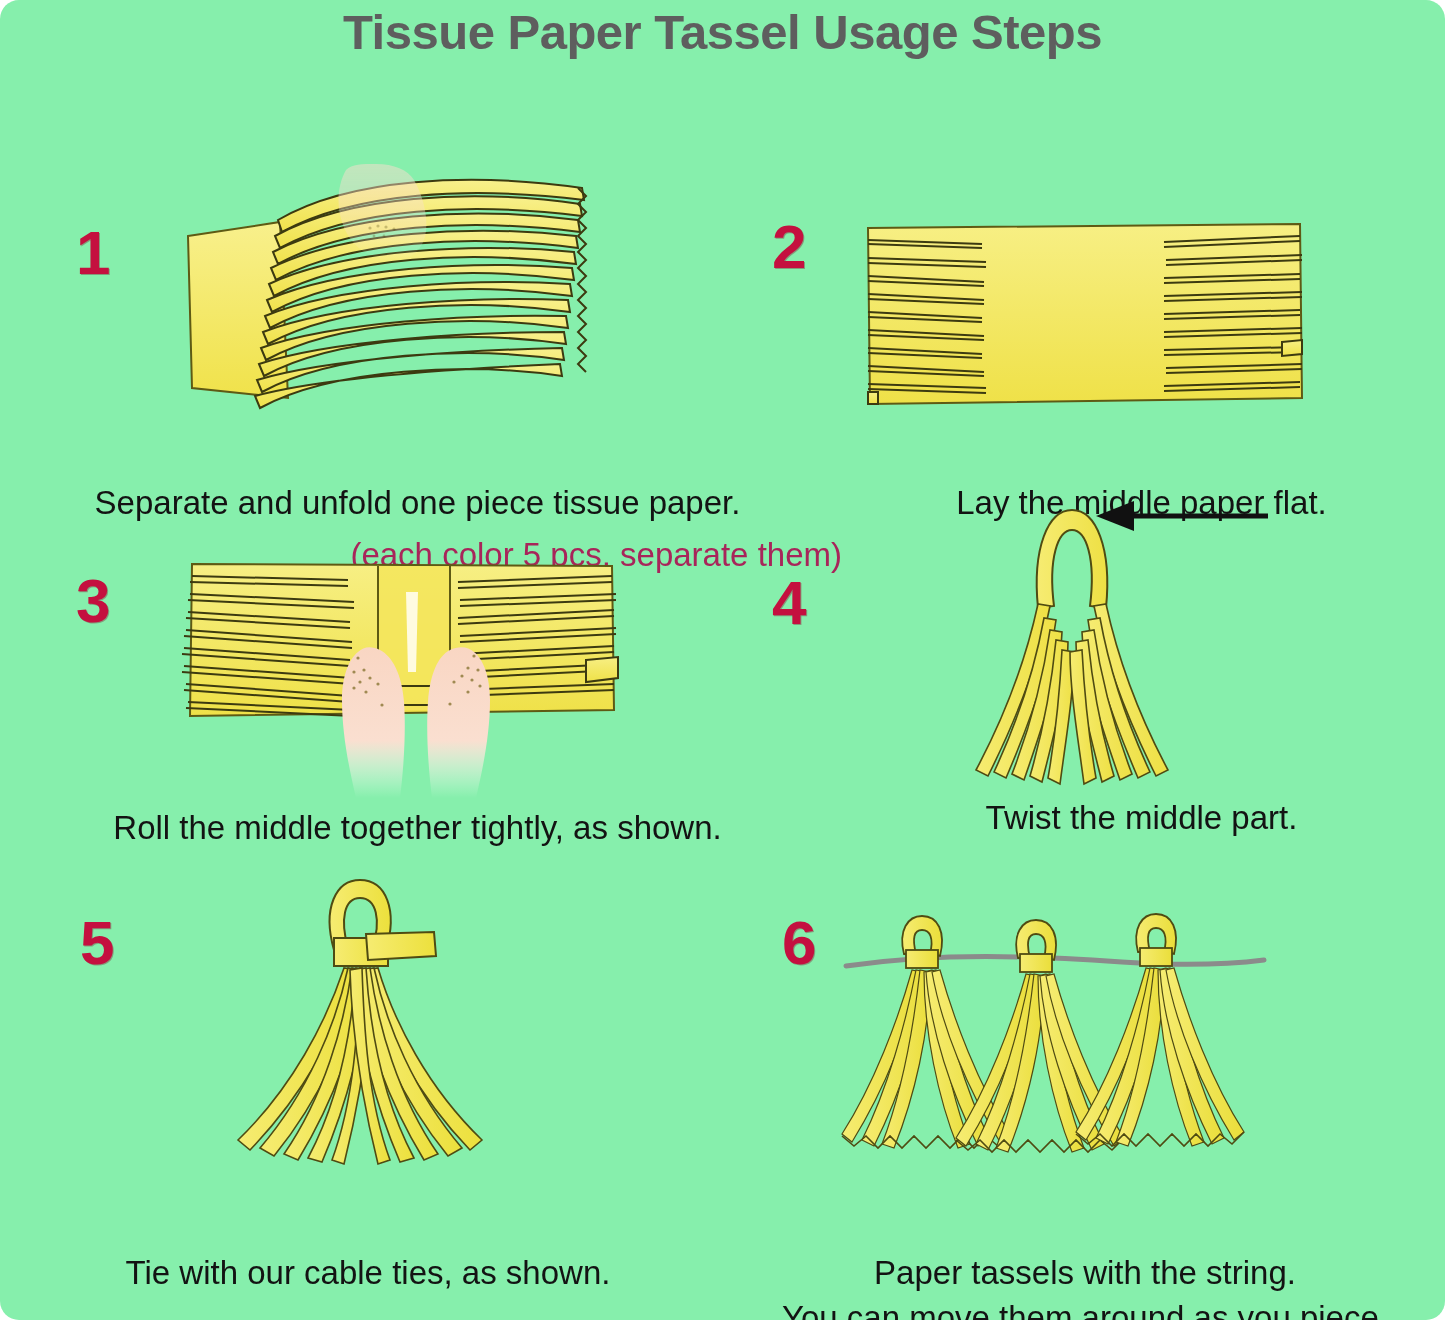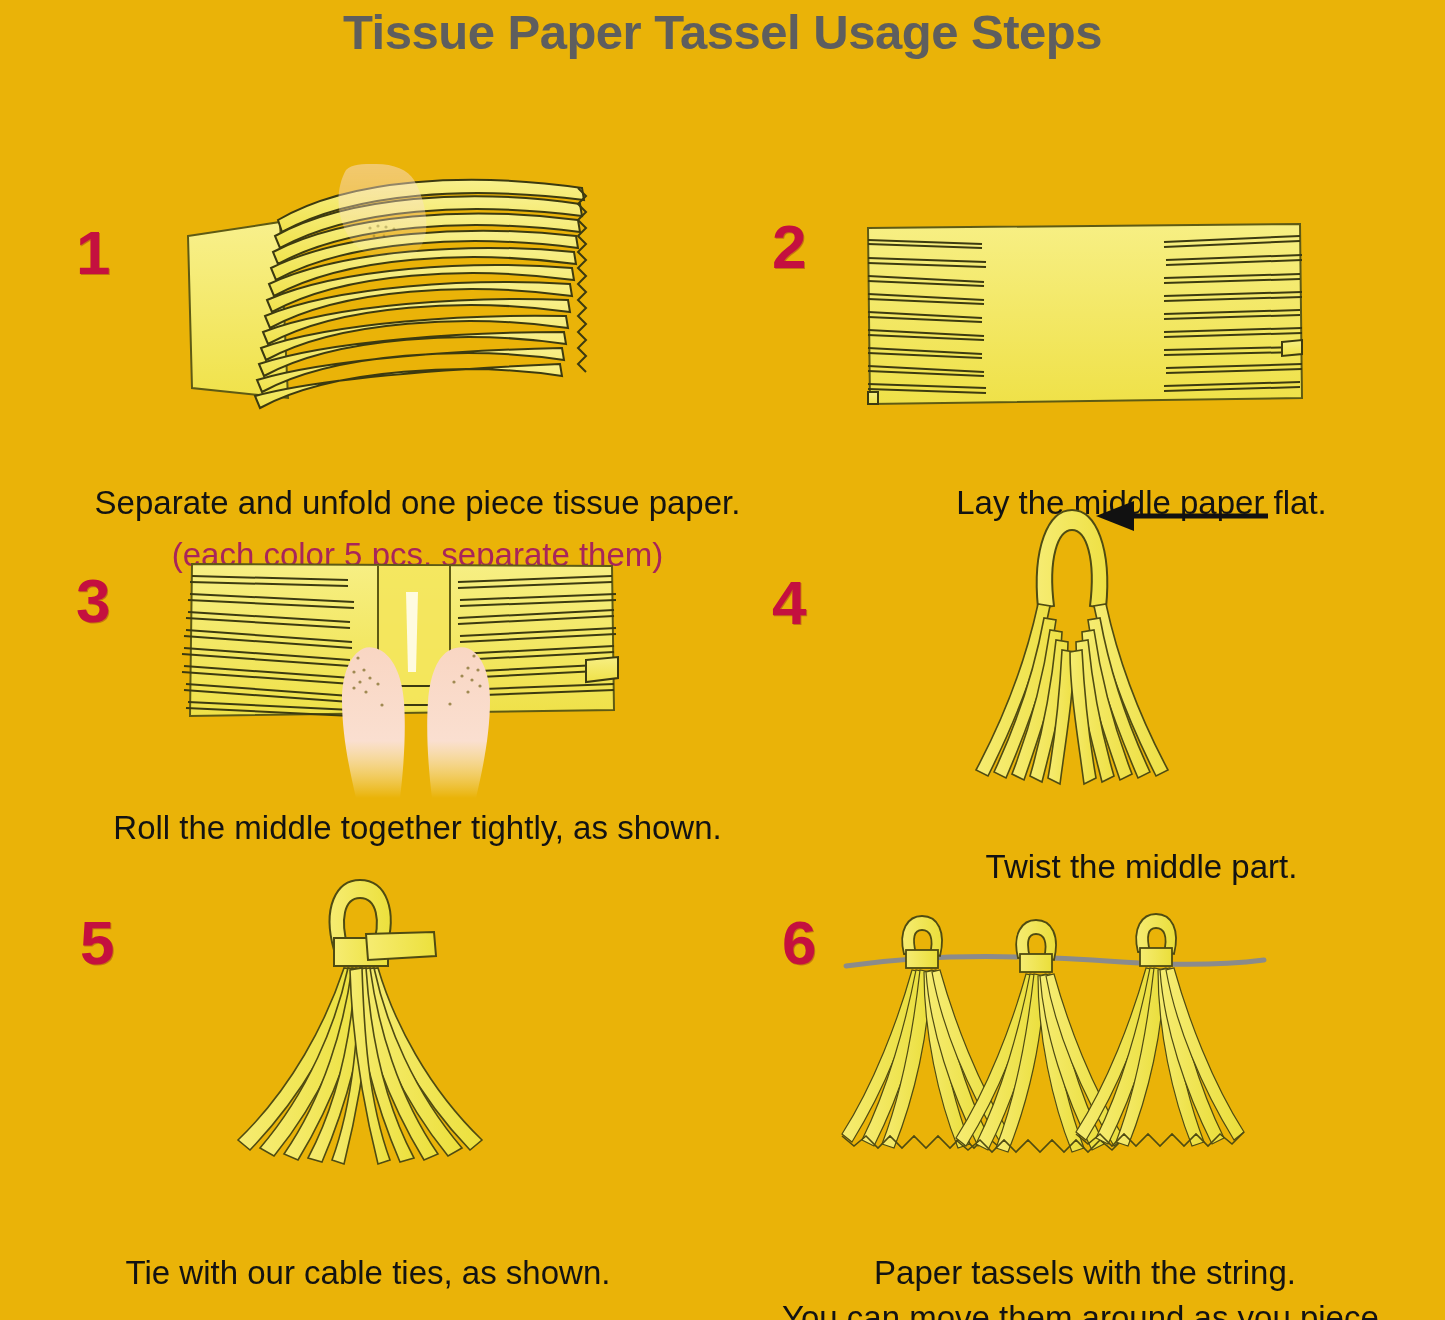--- a/index.html
+++ b/index.html
@@ -11,21 +11,22 @@
     width: 1445px;
     height: 1320px;
     font-family: "Liberation Sans", sans-serif;
     overflow: hidden;
     position: relative;
   }
   .page {
     position: relative;
     width: 1445px;
     height: 1320px;
-    background: #eab308;
+    background: #86efac;
+    border-radius: 19px;
   }
 
   
   .title {
     position: absolute;
     top: 2px;
     left: 0;
     width: 1445px;
     text-align: center;
     font-size: 49px;
@@ -129,21 +130,21 @@
             <circle cx="216" cy="57" r="1.6"></circle>
               <circle cx="224" cy="59" r="1.6"></circle>
             <circle cx="204" cy="66" r="1.4"></circle>
               <circle cx="214" cy="66" r="1.4"></circle>
           </g>
         </g>
       </svg>
     </div>
 
     <div class="caption" style="left:0px; top:448px; width:835px;">Separate and unfold one piece tissue paper.</div>
-    <div class="caption sub" style="left:0px; top:500px; width:835px;">(each color 5 pcs, separate them)</div>
+    <div class="caption sub" style="left:7px; top:500px; width:835px;text-align:right;">(each color 5 pcs, separate them)</div>
   </div>
 
   <div class="step">
     <div class="stepnum" style="left:772px; top:216px;">2</div>
 
     <div class="art" style="left:864px; top:222px;">
       <svg width="440" height="185" viewBox="0 0 440 185">
         <defs>
           <linearGradient id="y2" x1="0" y1="0" x2="0" y2="1">
             <stop offset="0%" stop-color="#f7ef84"></stop>
@@ -335,21 +336,21 @@
       </svg>
     </div>
 
     <div class="art" style="left:1086px; top:496px;">
       <svg width="190" height="40" viewBox="0 0 190 40">
         <line x1="182" y1="20" x2="42" y2="20" stroke="#111111" stroke-width="5"></line>
         <polygon points="10,20 48,5 48,35" fill="#111111"></polygon>
       </svg>
     </div>
 
-    <div class="caption" style="left:838px; top:812px; width:607px;">Twist the middle part.</div>
+    <div class="caption" style="left:838px; top:763px; width:607px;">Twist the middle part.</div>
   </div>
 
   <div class="step">
     <div class="stepnum" style="left:80px; top:912px;">5</div>
 
     <div class="art" style="left:196px; top:872px;">
       <svg width="350" height="330" viewBox="0 0 350 330">
         <defs>
           <linearGradient id="y5" x1="0" y1="0" x2="1" y2="0">
             <stop offset="0%" stop-color="#f6ec72"></stop>

